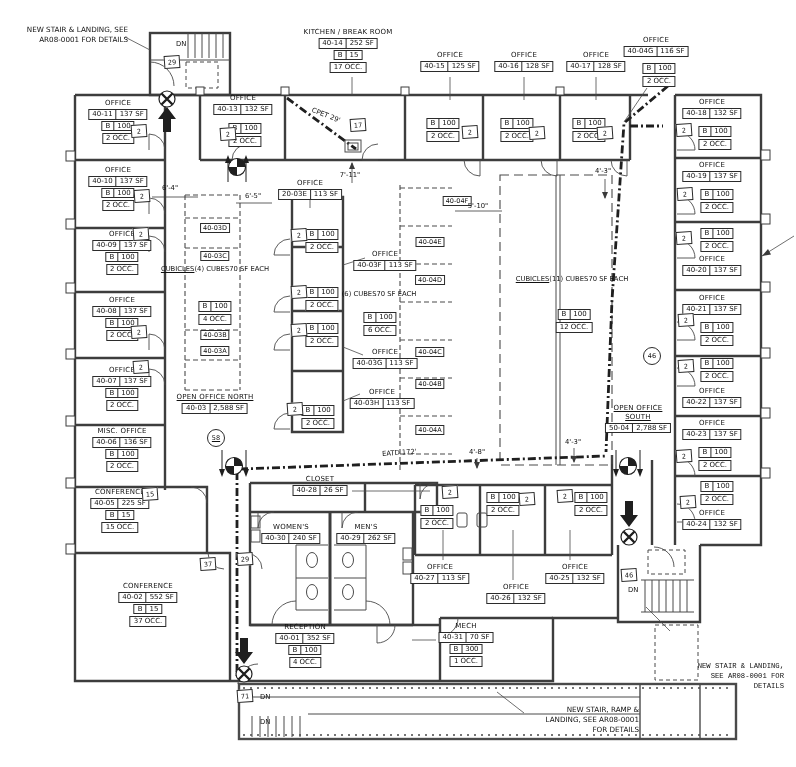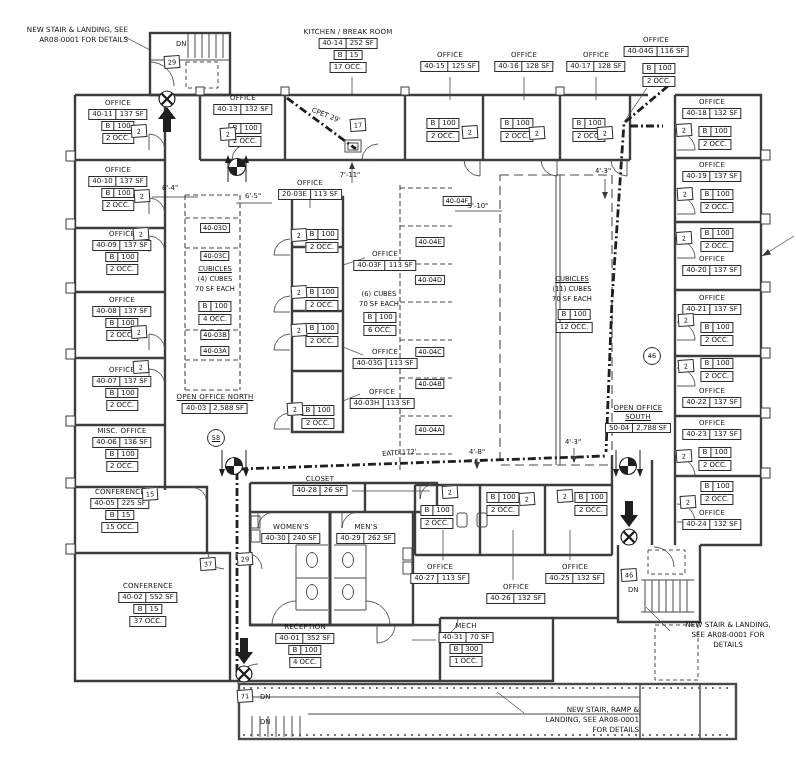--- a/index.html
+++ b/index.html
@@ -9,21 +9,21 @@
   #labels{position:absolute;left:0;top:0;width:796px;height:767px;}
   .rlabel{position:absolute;transform:translateX(-50%);display:flex;flex-direction:column;
           align-items:center;white-space:nowrap;font-size:7px;line-height:1.25;}
   .rname{letter-spacing:.2px;background:rgba(255,255,255,.0);}
   .u{text-decoration:underline;}
   .idsf{display:inline-flex;border:1px solid #2b2b2b;background:#fff;margin-top:1px;}
   .idsf .cell{padding:0 3px;font-size:7px;}
   .idsf .cell + .cell{border-left:1px solid #2b2b2b;}
   .occbox{display:inline-block;border:1px solid #2b2b2b;background:#fff;padding:0 3px;
           font-size:7px;margin-top:2px;}
-  .cgroup{position:absolute;transform:translateX(-50%);display:flex;flex-direction:column;
+  .cgroup{position:absolute;transform:translateX(-50%);display:flex;
           align-items:center;font-size:6.8px;line-height:1.5;white-space:nowrap;}
   .ctag{position:absolute;transform:translate(-50%,-50%);border:1px solid #2b2b2b;background:#fff;
         padding:0 2px;font-size:6.5px;white-space:nowrap;}
   .dtag{position:absolute;min-width:12px;height:11px;border:1px solid #2b2b2b;background:#fff;
         font-size:6.5px;display:flex;align-items:center;justify-content:center;
         transform:translate(-50%,-50%) rotate(-4deg);padding:0 1px;}
   .circtag{position:absolute;width:16px;height:16px;border:1px solid #2b2b2b;border-radius:50%;
         background:#fff;font-size:6.5px;display:flex;align-items:center;justify-content:center;
         transform:translate(-50%,-50%);}
   .dim{position:absolute;transform:translateX(-50%);font-size:6.8px;white-space:nowrap;}
@@ -752,21 +752,21 @@
       <div class="dn" style="left: 176px; top: 40px;">DN</div>
       <div class="dn" style="left: 628px; top: 586px;">DN</div>
       <div class="dn" style="left: 260px; top: 693px;">DN</div>
       <div class="dn" style="left: 260px; top: 718px;">DN</div>
       <div class="plabel" style="left: 312px; top: 106px; transform: rotate(21deg);">CPET 29'</div>
       <div class="plabel" style="left: 382px; top: 450px; transform: rotate(-4deg);">EATD 172'</div>
       <div class="note" style="left: 12px; top: 25px; width: 116px; text-align: right;">
         <div>NEW STAIR &amp; LANDING, SEE</div>
         <div>AR08-0001 FOR DETAILS</div>
       </div>
-      <div class="note" style="left: 672px; top: 620px; width: 112px; text-align: center;">
+      <div class="note" style="left: 672px; top: 661px; width: 112px; text-align: right; font-family: Liberation Mono, monospace;">
         <div>NEW STAIR &amp; LANDING,</div>
         <div>SEE AR08-0001 FOR</div>
         <div>DETAILS</div>
       </div>
       <div class="note" style="left: 527px; top: 705px; width: 112px; text-align: right;">
         <div>NEW STAIR, RAMP &amp;</div>
         <div>LANDING, SEE AR08-0001</div>
         <div>FOR DETAILS</div>
       </div>
     </div>

